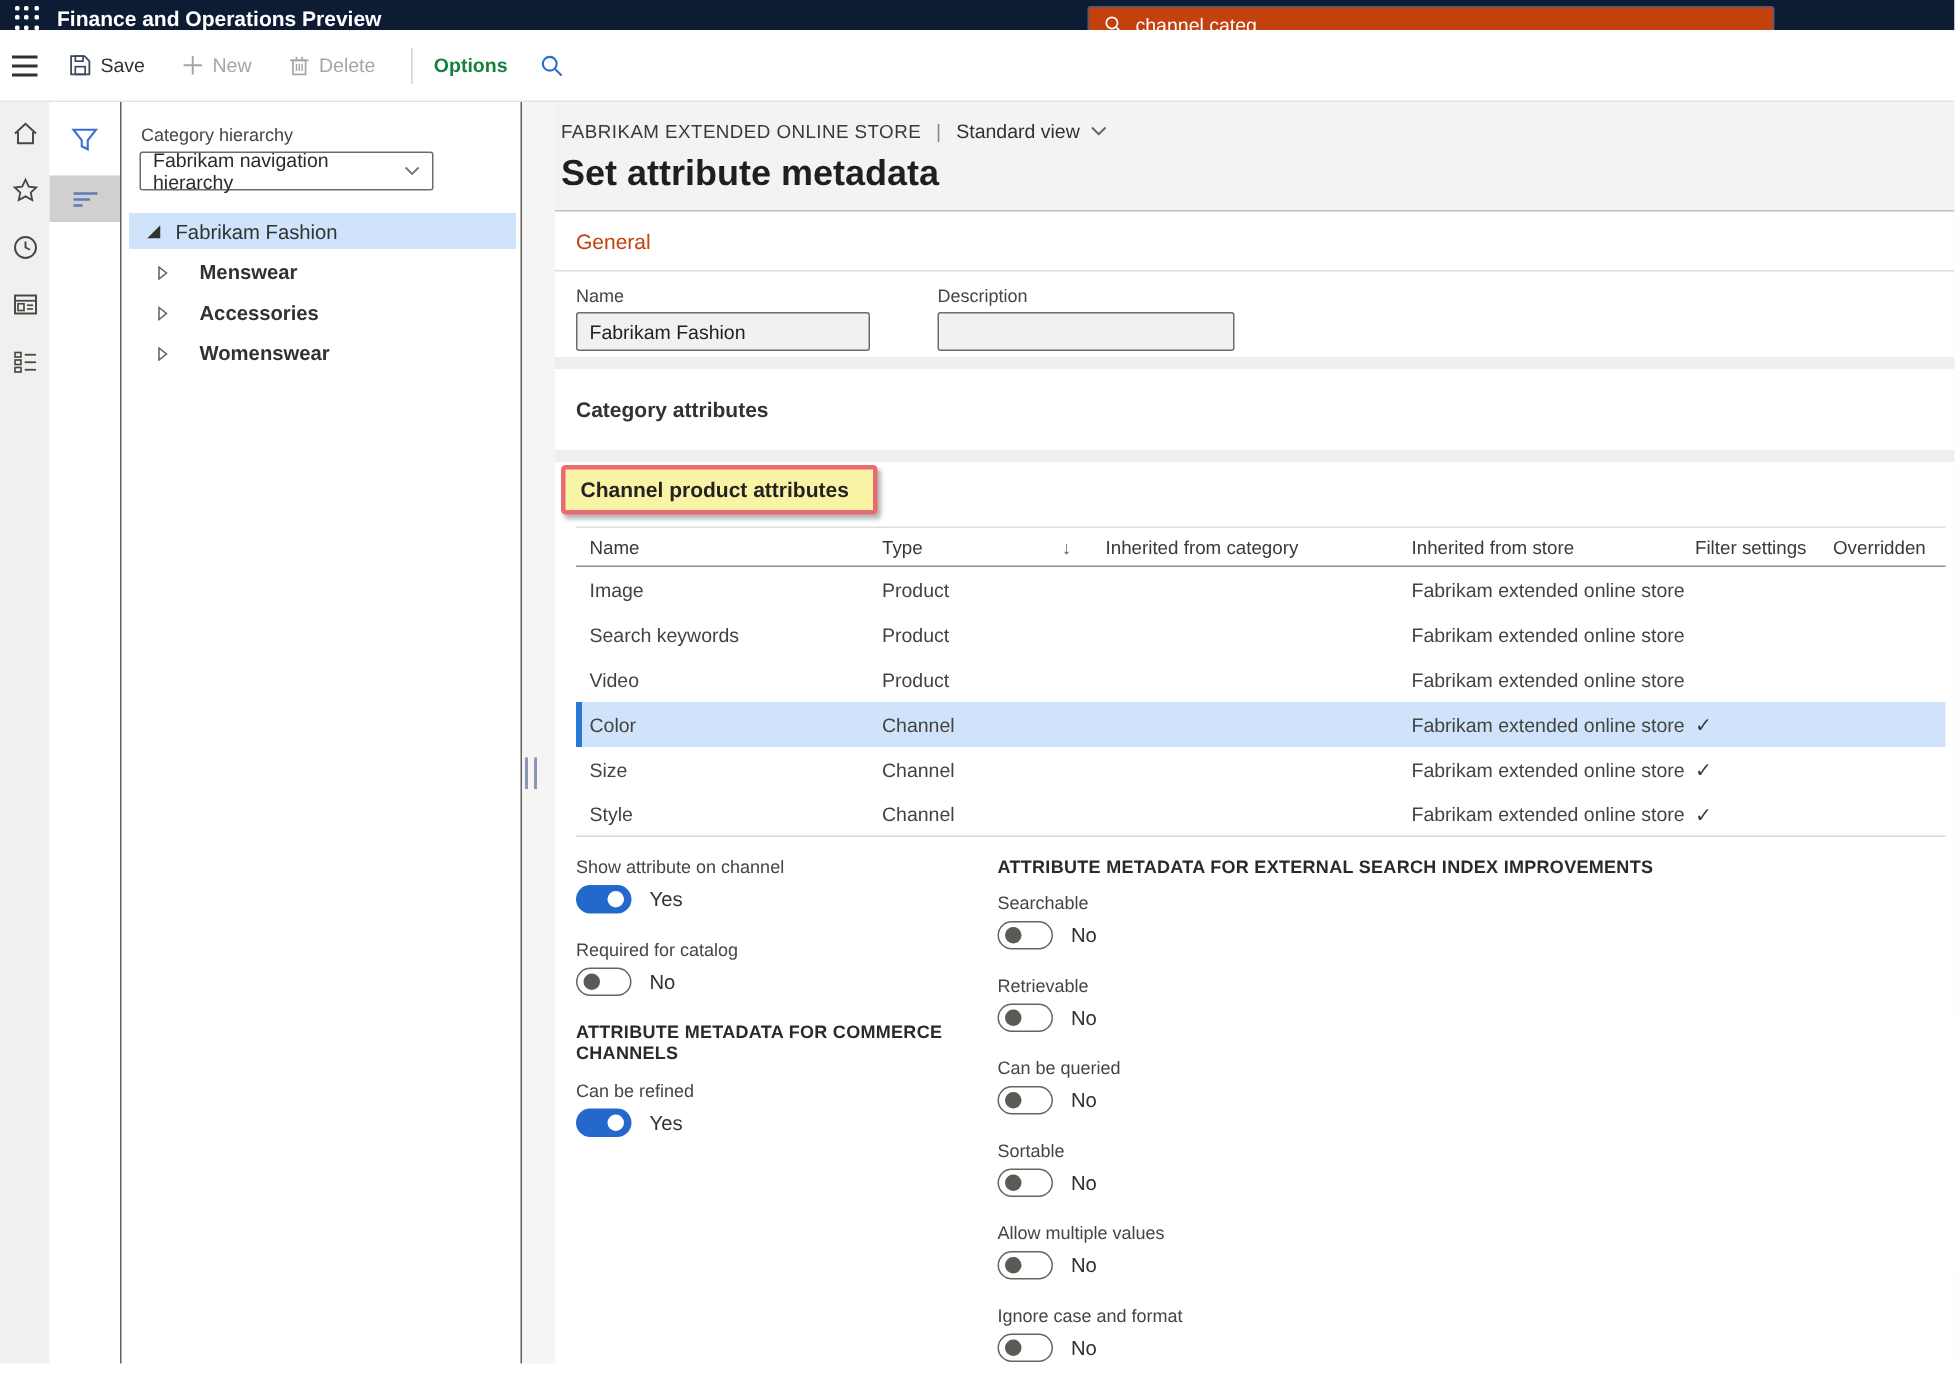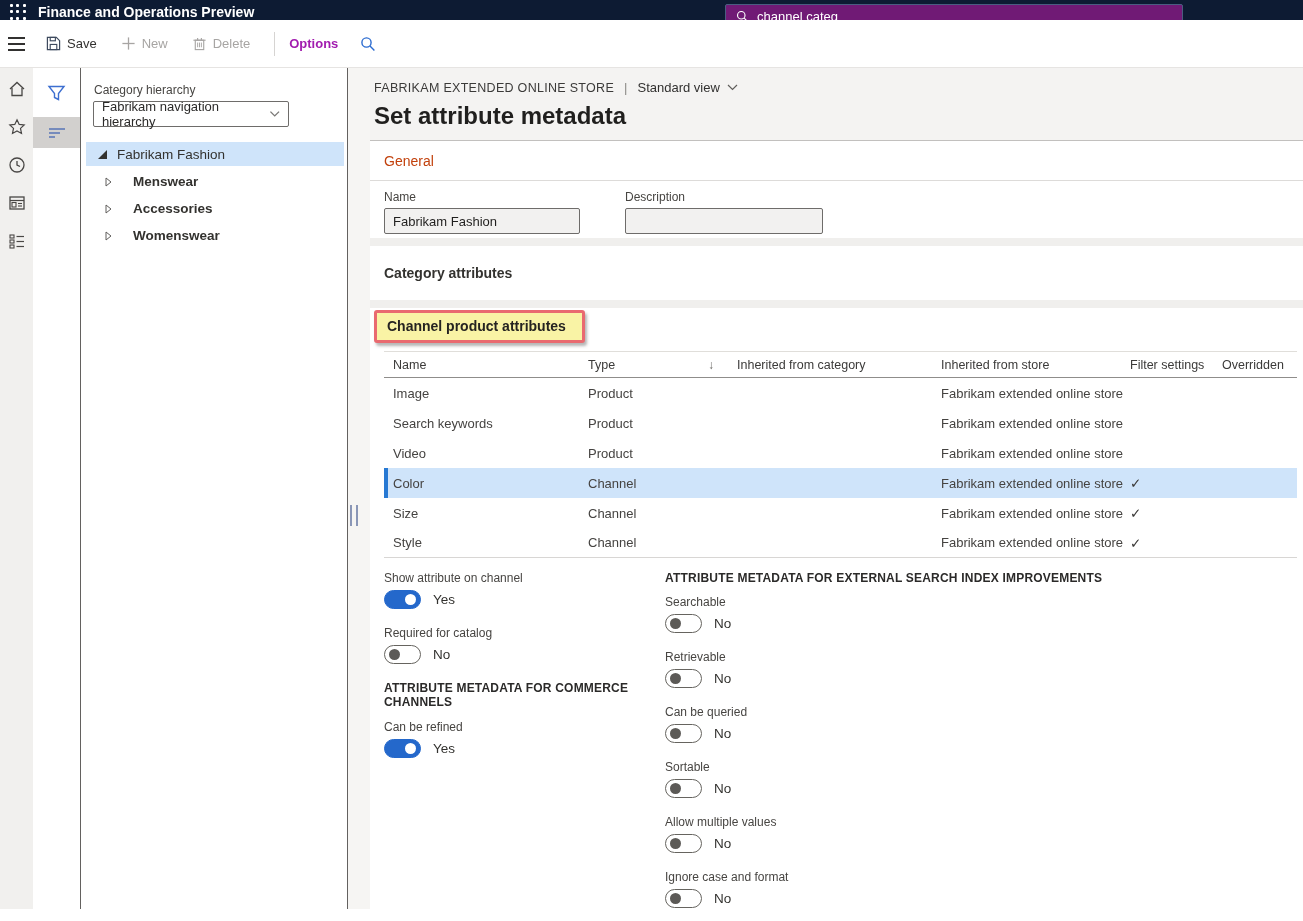--- a/index.html
+++ b/index.html
@@ -6,35 +6,35 @@
   html,body { width:1303px; height:921px; overflow:hidden; background:#fff;
     font-family:"Liberation Sans", sans-serif; color:#3b3a39; }
 
   
   .topbar { position:relative; height:20px; background:#0d1b33; display:flex; align-items:flex-end; }
   .waffle { width:16px; height:16px; margin-left:10px; display:grid;
     grid-template-columns:repeat(3,1fr); grid-template-rows:repeat(3,1fr); gap:3px; }
   .waffle i { width:3px; height:3px; background:#fff; border-radius:1px; }
   .topbar-title { color:#fff; font-size:14px; font-weight:700; margin-left:12px; }
   .topsearch { position:absolute; left:725px; top:4px; width:458px; height:25px;
-    background:#701a75; border:1px solid #4a5d80; border-radius:2px;
+    background:#c2410c; border:1px solid #4a5d80; border-radius:2px;
     display:flex; align-items:center; padding-left:10px; }
   .topsearch .mag { width:13px; height:13px; margin-right:8px; }
   .topsearch-text { color:#fff; font-size:13px; }
 
   
   .toolbar { position:relative; height:48px; background:#fff; border-bottom:1px solid #e6e4e2;
     display:flex; align-items:center; font-size:13px; }
   .hamburger { position:absolute; left:8px; top:17px; width:17px; }
   .hamburger i { display:block; height:2px; background:#323130; margin-bottom:4px; }
   .tb-btn { display:flex; align-items:center; gap:6px; margin-right:24px; cursor:pointer; color:#323130; }
   .tb-btn.first { margin-left:46px; }
   .tb-btn.disabled { color:#a7a5a3; }
   .tb-sep { width:1px; height:24px; background:#d6d4d2; margin-right:14px; }
-  .tb-options { font-weight:700; color:#a21caf; margin-right:22px; cursor:pointer; }
+  .tb-options { font-weight:700; color:#15803d; margin-right:22px; cursor:pointer; }
   .tb-icon { width:15px; height:15px; display:block; }
 
   
   .app-body { display:flex; height:841px; }
   .rail { width:33px; background:#f1f0ee; padding-top:2px; }
   .rail-ic { height:38px; display:flex; align-items:center; justify-content:center; cursor:pointer; }
   .filter-rail { width:47px; background:#fff; position:relative; }
   .funnel-wrap { height:33px; display:flex; align-items:center; justify-content:center; margin-top:8px; }
   .flist-wrap { margin-top:8px; height:31px; background:#d2d0ce; display:flex; align-items:center; justify-content:center; }
   .tree-panel { width:268px; background:#fff; border-left:1px solid #63615f; border-right:1px solid #63615f; padding-top:15px; }

